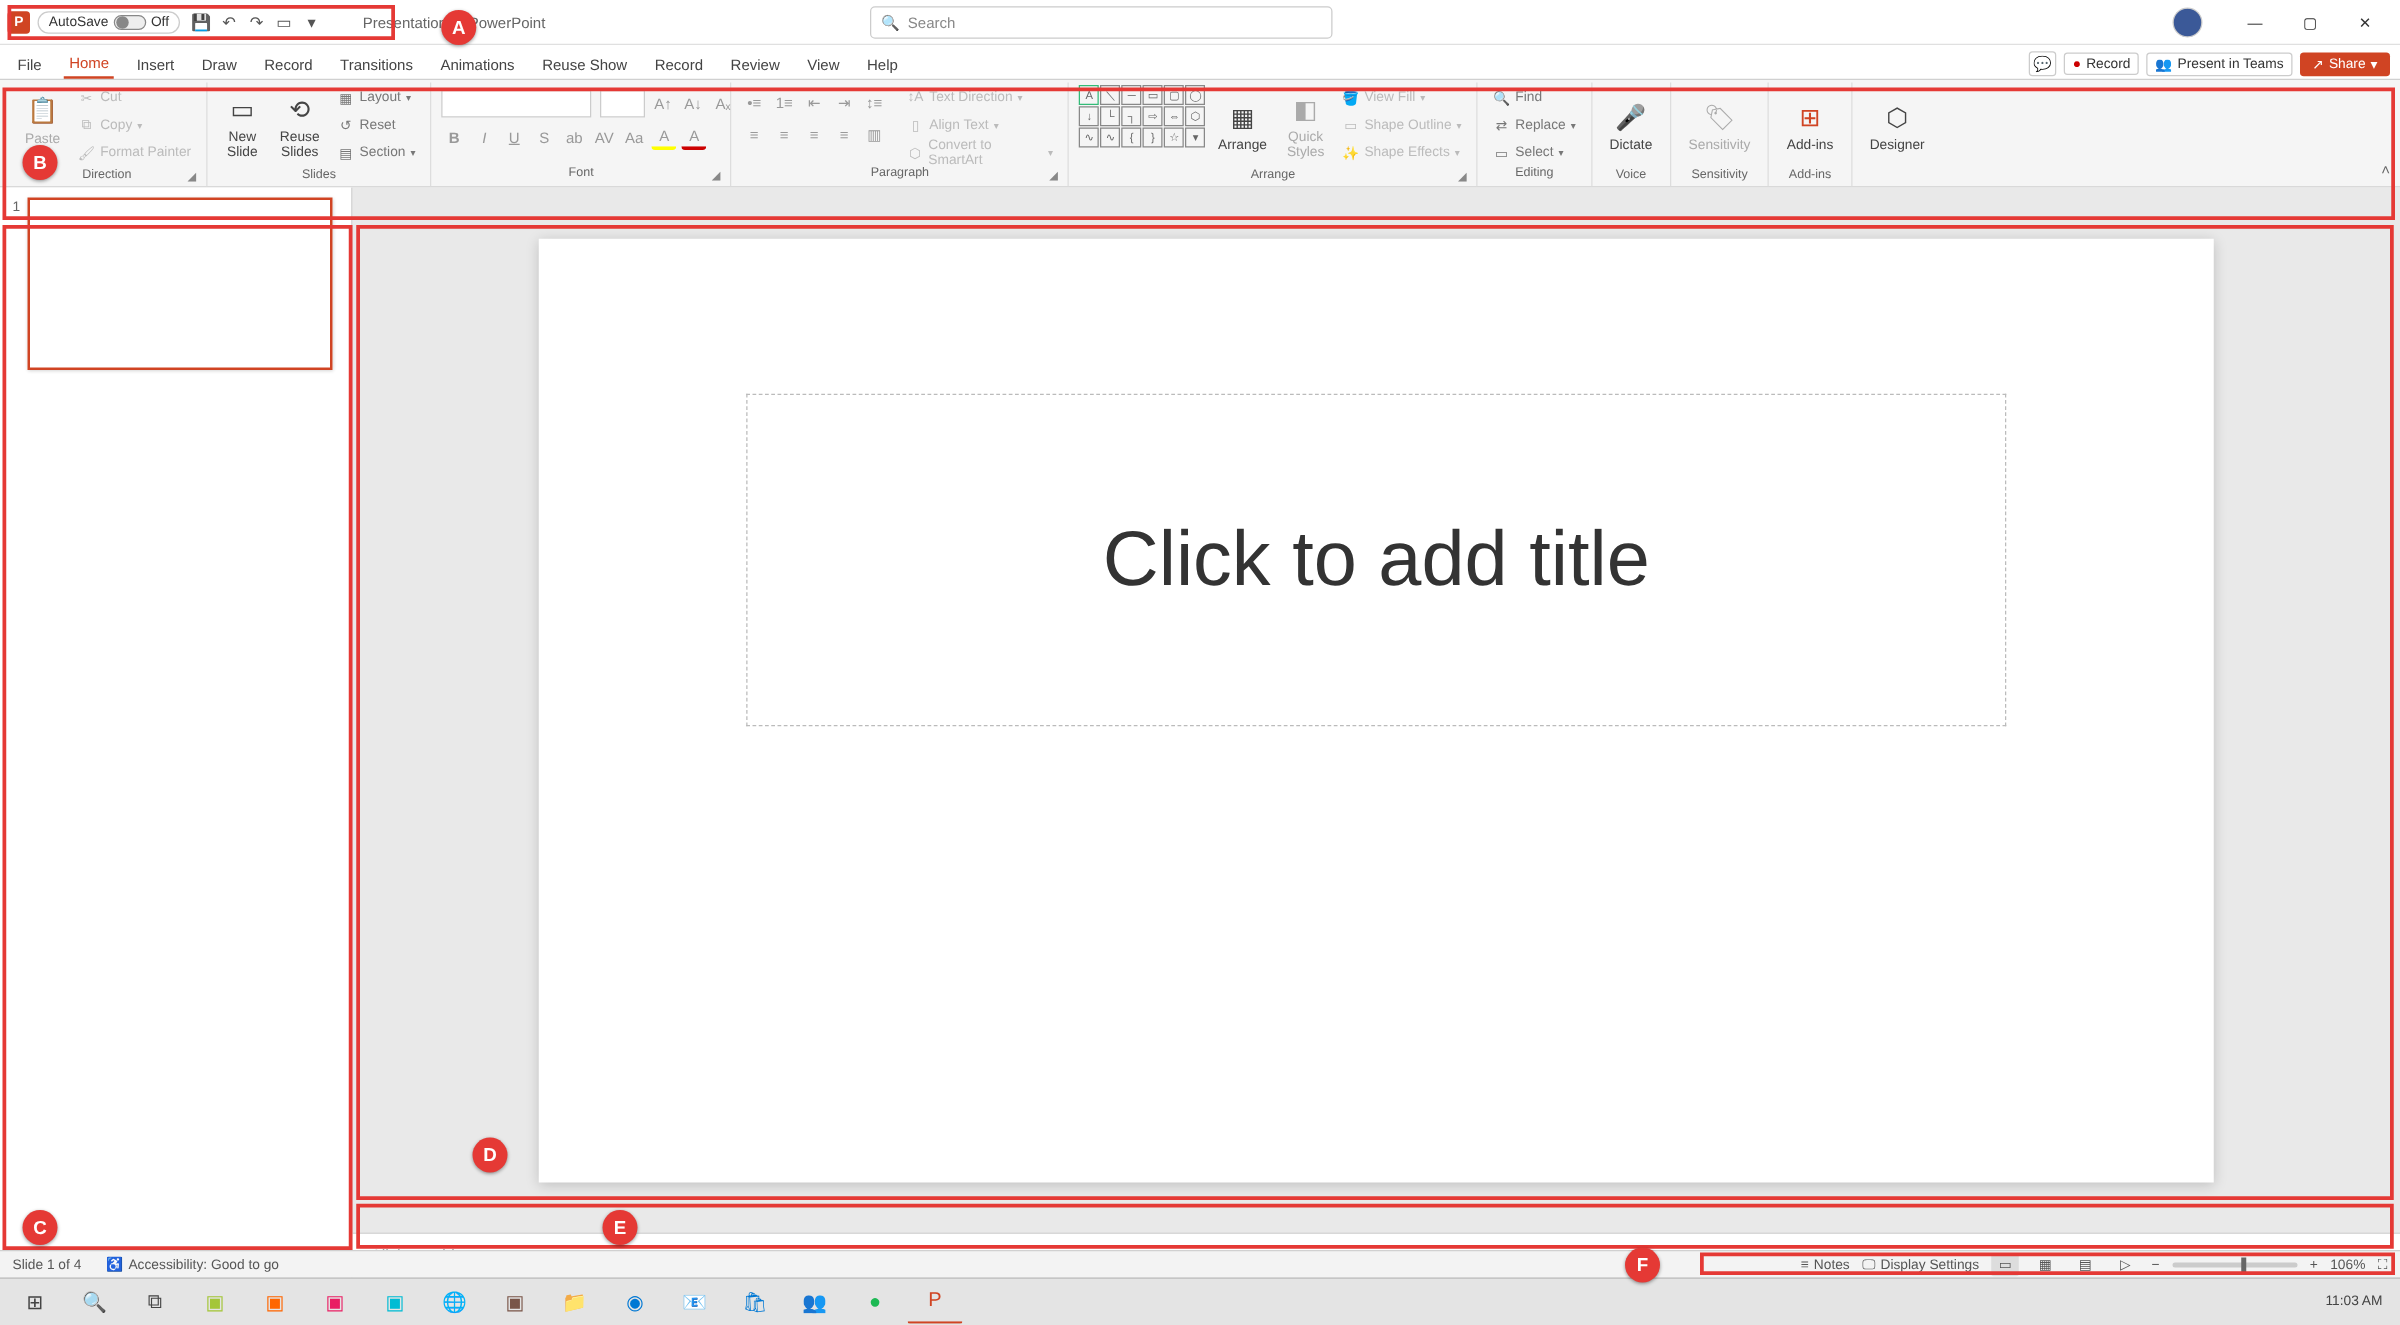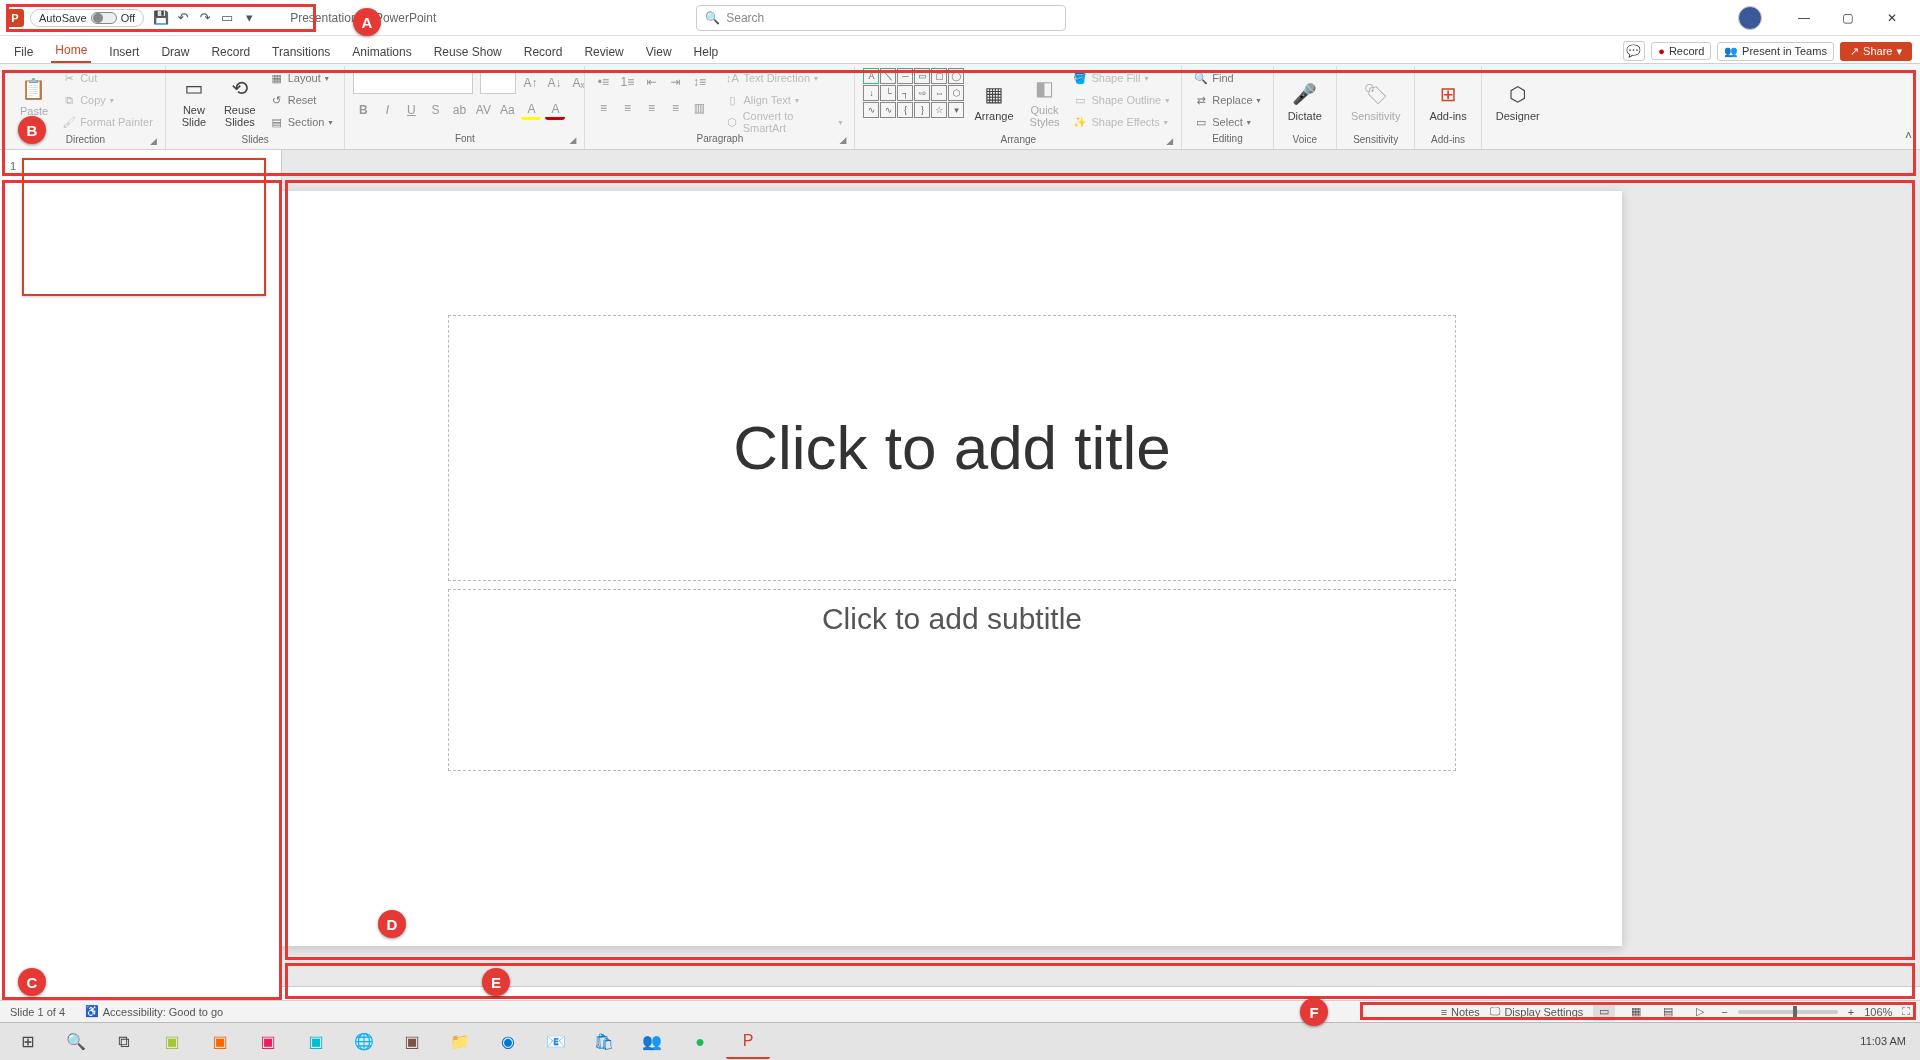--- a/index.html
+++ b/index.html
@@ -48,21 +48,21 @@
 .shape-cell { width:16px; height:16px; border:1px solid #888; display:flex; align-items:center; justify-content:center; font-size:9px; color:#666;}
 .collapse-btn { position:absolute; right:8px; bottom:6px; color:#666; cursor:pointer;}
 
 
 .workspace { position:absolute; top:150px; left:0; right:0; bottom:38px; display:flex; background:#e9e9e9;}
 .slide-panel { width:282px; background:#fff; border-right:1px solid #ccc; padding:8px 10px; overflow-y:auto;}
 .thumb-wrap { display:flex; gap:6px;}
 .thumb-num { font-size:11px; color:#666; padding-top:2px;}
 .thumb { width:244px; height:138px; background:#fff; border:2px solid #D04423; box-shadow:0 1px 3px rgba(0,0,0,0.2);}
 .editor { flex:1; display:flex; flex-direction:column;}
-.canvas-area { flex:1; display:flex; align-items:center; justify-content:flex-start; overflow:auto;}
+.canvas-area { flex:1; display:flex; align-items:center; justify-content:center; overflow:auto;}
 .slide-canvas { width:1340px; height:755px; background:#fff; box-shadow:0 2px 10px rgba(0,0,0,0.18); position:relative;}
 .placeholder { position:absolute; border:1px dashed #bbb; display:flex; align-items:center; justify-content:center;}
 .ph-title { left:166px; top:124px; width:1008px; height:266px;}
 .ph-title-text { font-size:62px; color:#333; font-weight:400; letter-spacing:0px;}
 .ph-sub { left:166px; top:398px; width:1008px; height:182px; align-items:flex-start; padding-top:12px;}
 .ph-sub-text { font-size:30px; color:#555; }
 .notes-pane { height:36px; background:#fff; border-top:1px solid #ccc; display:flex; align-items:center; padding:0 14px; color:#888; font-size:13px;}
 
 
 .status-bar { position:absolute; bottom:38px; left:0; right:0; height:22px; background:#f3f3f3; border-top:1px solid #d0d0d0; display:flex; align-items:center; padding:0 10px; font-size:11px; color:#555; gap:20px;}
@@ -292,21 +292,21 @@
           <span>Arrange</span>
         </div>
       <div class="big-btn disabled">
           <div class="big-icon">◧</div>
           <span style="white-space:pre-line;text-align:center;line-height:1.1">Quick
 Styles</span>
         </div>
       <div class="small-row">
         <div class="small-btn disabled">
             <div class="icon-sq">🪣</div>
-            <span>Shape Fill</span>
+            <span>View Fill</span>
             <span style="font-size:8px">▾</span>
           </div>
         <div class="small-btn disabled">
             <div class="icon-sq">▭</div>
             <span>Shape Outline</span>
             <span style="font-size:8px">▾</span>
           </div>
         <div class="small-btn disabled">
             <div class="icon-sq">✨</div>
             <span>Shape Effects</span>
@@ -386,23 +386,20 @@
     <div class="thumb-wrap">
       <div class="thumb-num">1</div>
       <div class="thumb"></div>
     </div>
   </div>
   <div class="editor">
     <div class="canvas-area">
       <div class="slide-canvas">
         <div class="placeholder ph-title">
           <div class="ph-title-text">Click to add title</div>
-        </div>
-        <div class="placeholder ph-sub">
-          <div class="ph-sub-text">Click to add subtitle</div>
         </div>
       </div>
     </div>
     <div class="notes-pane">
       <span>Click to add notes</span>
     </div>
   </div>
 </div>
 
 <div class="status-bar">

